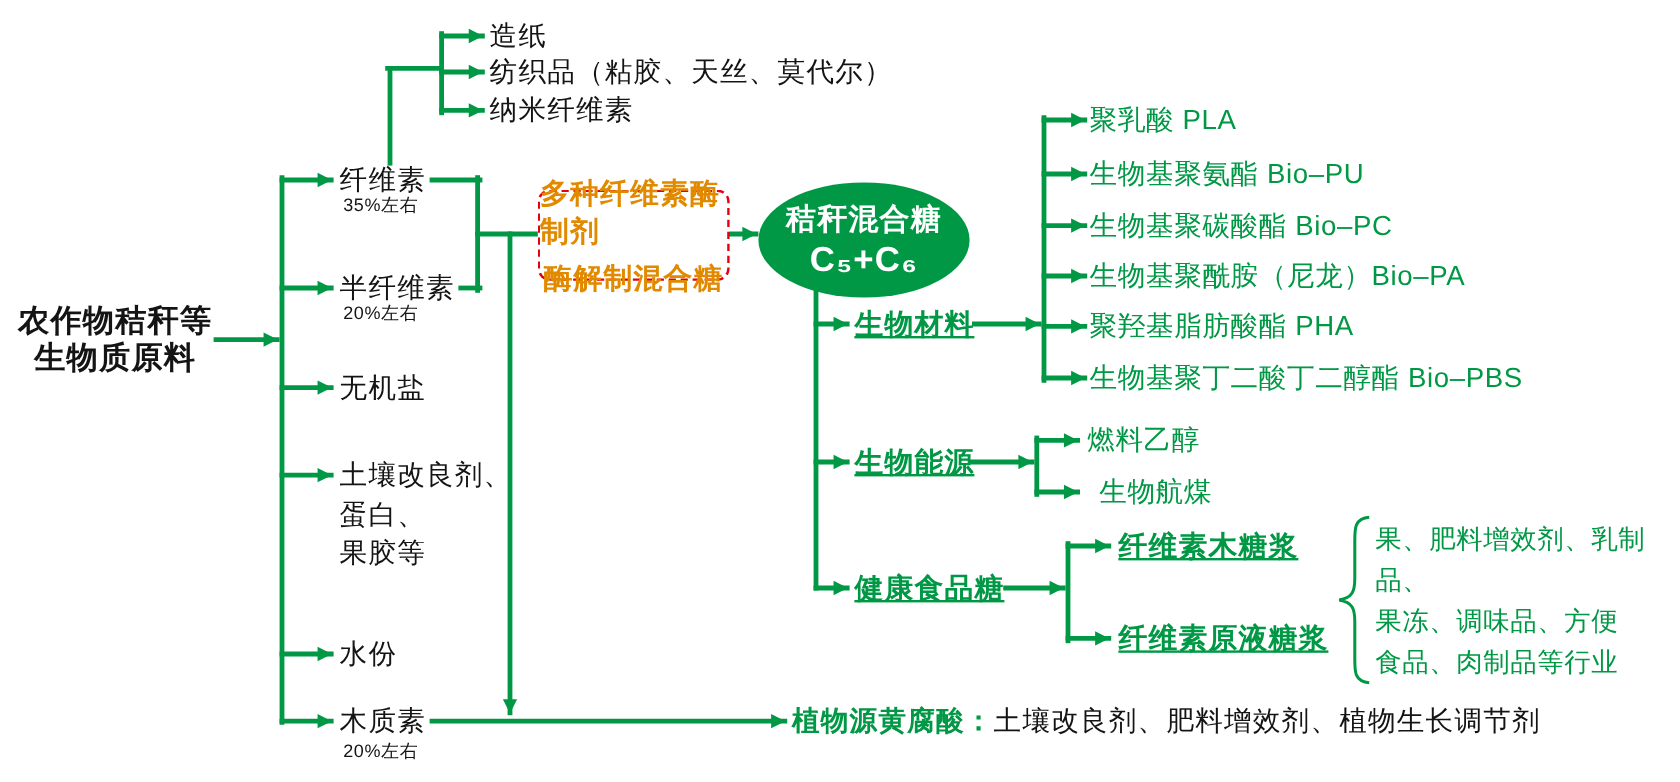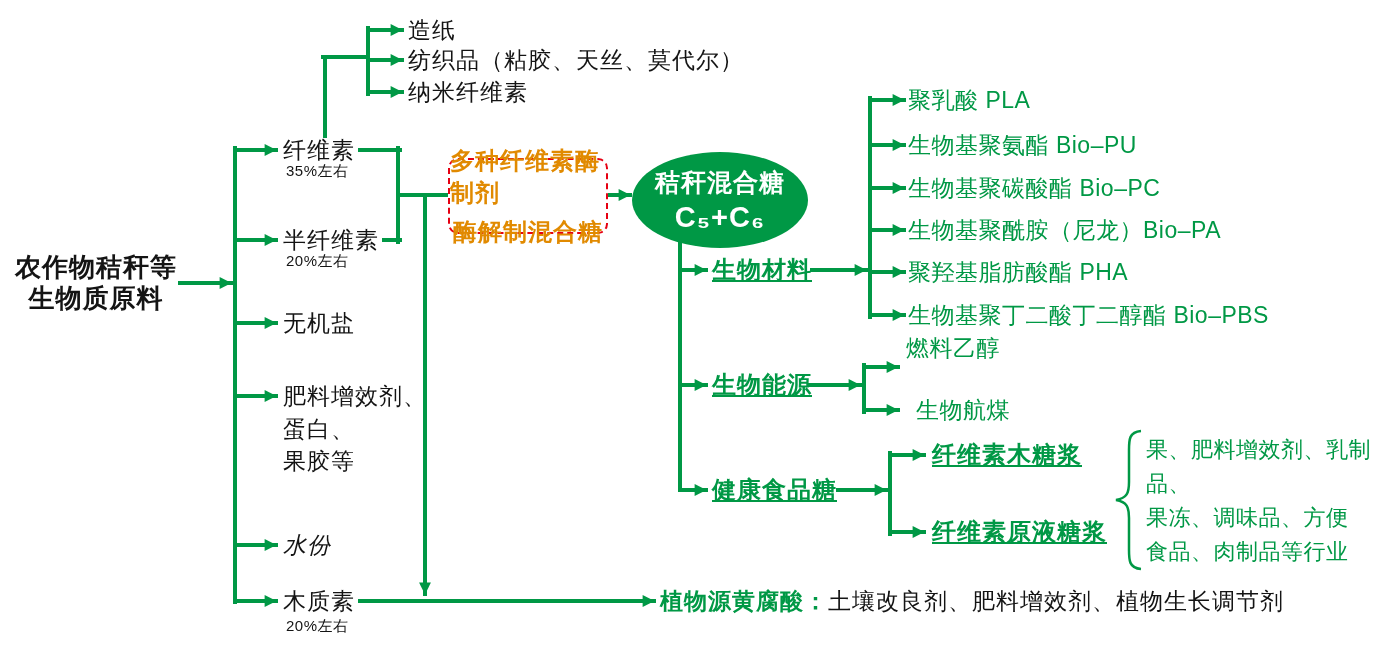--- a/index.html
+++ b/index.html
@@ -111,24 +111,24 @@
   <div class="root-label">
     <div>农作物秸秆等</div>
     <div>生物质原料</div>
   </div>
 
   <div class="t k" style="left:283px; top:150px;">纤维素</div>
   <div class="t note" style="left:286px; top:171px;">35%左右</div>
   <div class="t k" style="left:283px; top:240px;">半纤维素</div>
   <div class="t note" style="left:286px; top:261px;">20%左右</div>
   <div class="t k" style="left:283px; top:323px;">无机盐</div>
-  <div class="t k" style="left:283px; top:396px;">肥料增效剂、</div>
+  <div class="t k" style="left:283px; top:396px;">土壤改良剂、</div>
   <div class="t k" style="left:283px; top:429px;">蛋白、</div>
   <div class="t k" style="left:283px; top:461px;">果胶等</div>
-  <div class="t k" style="left:283px; top:545px;font-style:italic;">水份</div>
+  <div class="t k" style="left:283px; top:545px;">水份</div>
   <div class="t k" style="left:283px; top:601px;">木质素</div>
   <div class="t note" style="left:286px; top:626px;">20%左右</div>
 
   <div class="t k" style="left:408px; top:30px;">造纸</div>
   <div class="t k" style="left:408px; top:60px;">纺织品（粘胶、天丝、莫代尔）</div>
   <div class="t k" style="left:408px; top:92px;">纳米纤维素</div>
 
   <div class="enzyme">
     <div>多种纤维素酶制剂</div>
     <div>酶解制混合糖</div>
@@ -141,21 +141,21 @@
 
   <div class="t gb" style="left:712px; top:270px;">生物材料</div>
   <div class="t gp" style="left:908px; top:100px;">聚乳酸 PLA</div>
   <div class="t gp" style="left:908px; top:145px;">生物基聚氨酯 Bio–PU</div>
   <div class="t gp" style="left:908px; top:188px;">生物基聚碳酸酯 Bio–PC</div>
   <div class="t gp" style="left:908px; top:230px;">生物基聚酰胺（尼龙）Bio–PA</div>
   <div class="t gp" style="left:908px; top:272px;">聚羟基脂肪酸酯 PHA</div>
   <div class="t gp" style="left:908px; top:315px;">生物基聚丁二酸丁二醇酯 Bio–PBS</div>
 
   <div class="t gb" style="left:712px; top:385px;">生物能源</div>
-  <div class="t gp" style="left:906px; top:348px;">燃料乙醇</div>
+  <div class="t gp" style="left:906px; top:367px;">燃料乙醇</div>
   <div class="t gp" style="left:906px; top:410px;margin-left:10px;">生物航煤</div>
 
   <div class="t gb" style="left:712px; top:490px;">健康食品糖</div>
   <div class="t gb" style="left:932px; top:455px;">纤维素木糖浆</div>
   <div class="t gb" style="left:932px; top:532px;">纤维素原液糖浆</div>
 
   <div class="app-block">
     <div>果、肥料增效剂、乳制品、</div>
     <div>果冻、调味品、方便</div>
     <div>食品、肉制品等行业</div>

